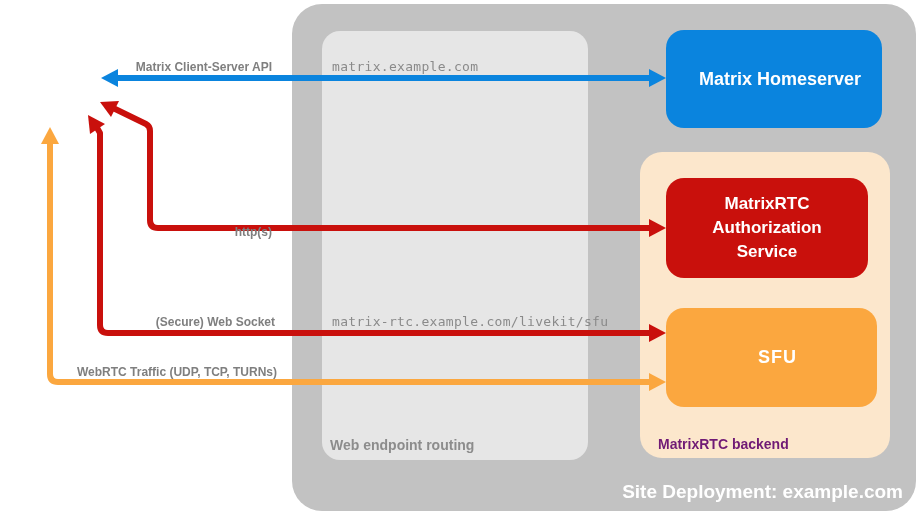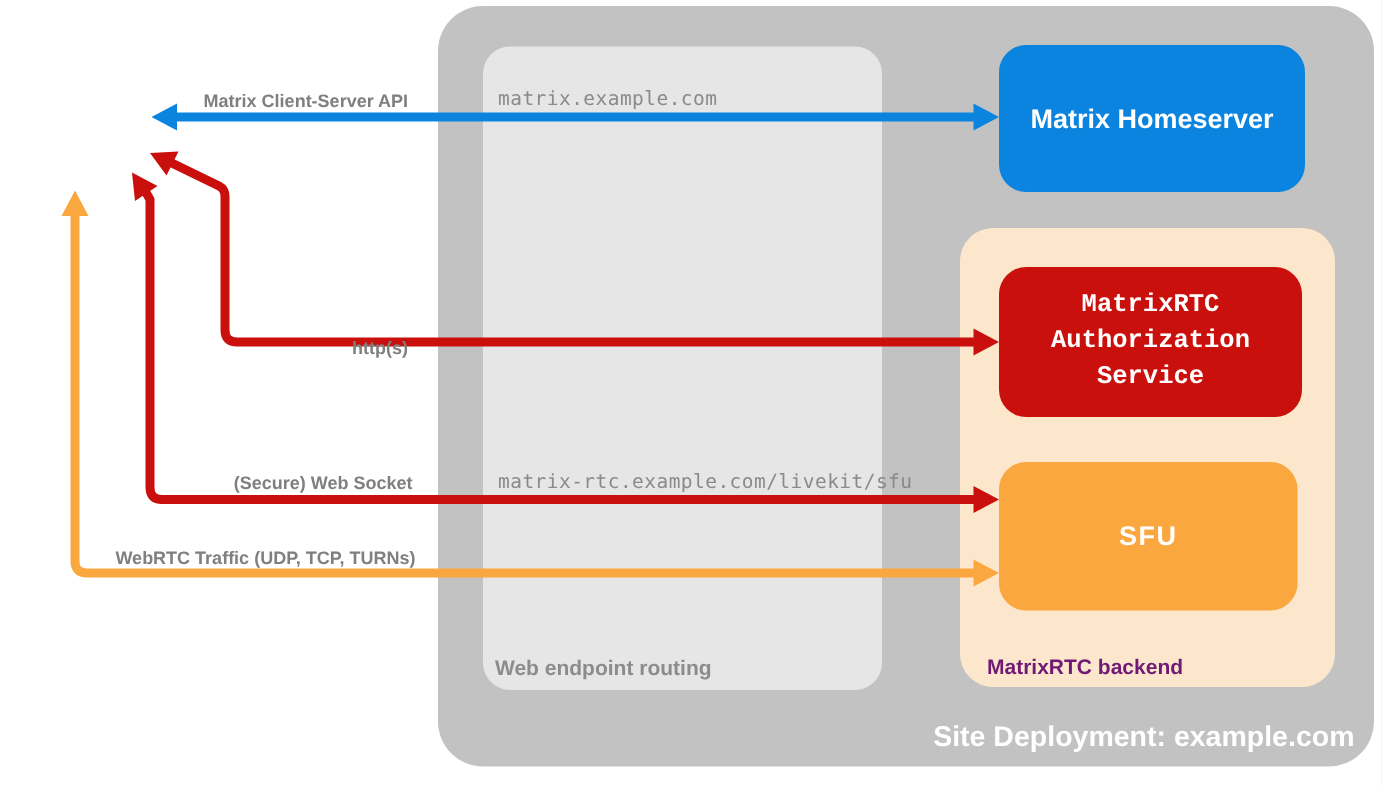--- a/index.html
+++ b/index.html
@@ -20,33 +20,33 @@
   }
   .backend-panel{
     left:640px;top:152px;width:250px;height:306px;border-radius:22px;
     background:#FCE7CC;z-index:2;
   }
   
   .arrows{left:0;top:0;width:921px;height:524px;z-index:3;pointer-events:none;}
   
   .node{
     display:flex;align-items:center;justify-content:center;text-align:center;
-    color:#ffffff;font-weight:bold;z-index:4;
+    color:#ffffff;font-weight:bold;z-index:4;padding-left:12px;
   }
   .client-circle{
     left:3px;top:29px;width:96px;height:96px;border-radius:50%;
     background:#0CA750;font-size:19px;line-height:24px;padding:0 8px;box-sizing:border-box;
   }
   .homeserver-box{
     left:666px;top:30px;width:204px;height:98px;border-radius:18px;
     background:#0A84DE;font-size:18px;
   }
   .auth-box{
     left:666px;top:178px;width:202px;height:100px;border-radius:18px;
-    background:#C9100C;font-size:17px;line-height:24px;padding:0 26px;box-sizing:border-box;font-family:Liberation Mono, monospace;
+    background:#C9100C;font-size:17px;line-height:24px;padding:0 26px;box-sizing:border-box;
   }
   .sfu-box{
     left:666px;top:308px;width:199px;height:99px;border-radius:18px;
     background:#FBA73F;font-size:18px;letter-spacing:1px;align-items:center;
   }
   
   .arrow-label{
     font-size:12px;font-weight:bold;color:#7F7F7F;z-index:5;white-space:nowrap;text-align:right;
   }
   .endpoint-label{

